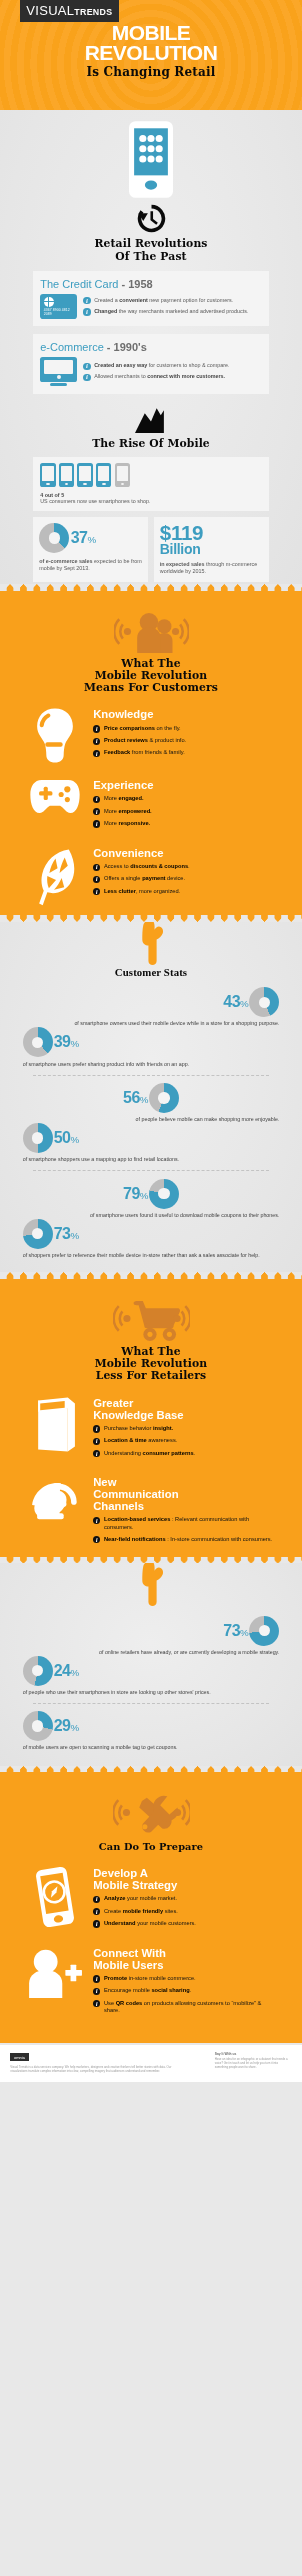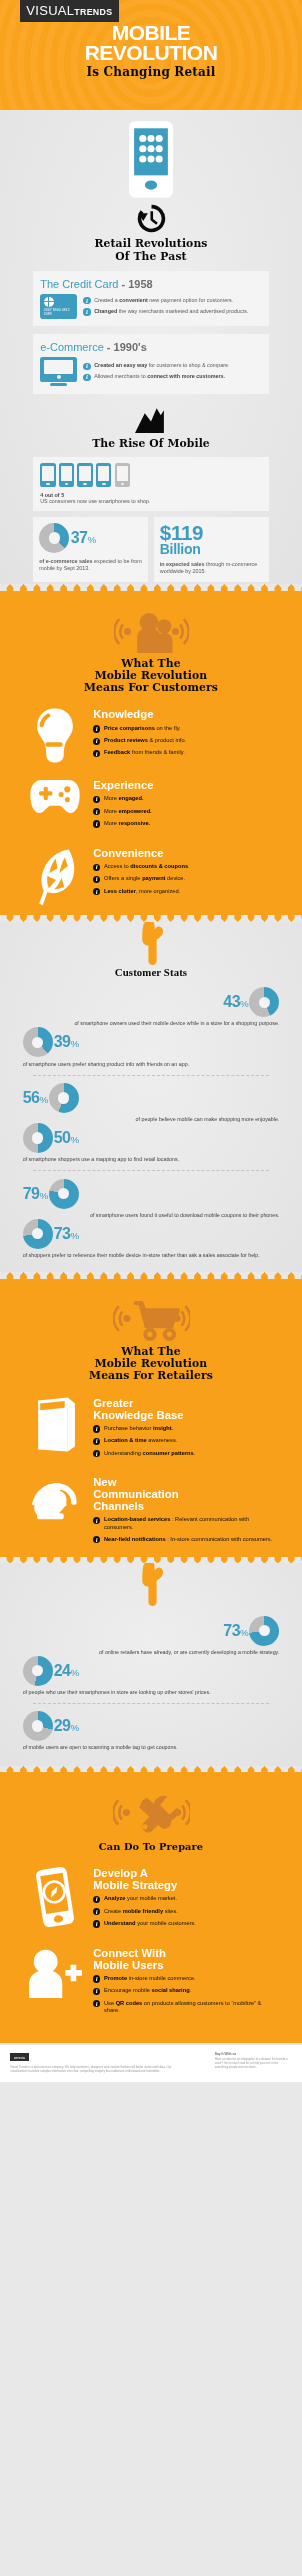--- a/index.html
+++ b/index.html
@@ -469,39 +469,39 @@
           <div class="donut" style="background: conic-gradient(#3d9dc0 0% 39%, #bcbcbc 39% 100%);"></div>
           <div class="pct"><span>39</span><span class="sym">%</span></div>
         </div>
         <div class="stat-desc ta-l">of smartphone users prefer sharing product info with friends on an app.</div>
       </div>
     </div>
     <div class="dash-div"></div>
 
     <div class="stats-grid" style="margin-top:0;">
       <div class="stat-cell">
-        <div class="donut-line" style="justify-content:flex-start;">
+        <div class="donut-line" style="justify-content:center;">
           <div class="pct"><span>56</span><span class="sym">%</span></div>
           <div class="donut" style="background: conic-gradient(#3d9dc0 0% 56%, #bcbcbc 56% 100%);"></div>
         </div>
         <div class="stat-desc ta-r">of people believe mobile can make shopping more enjoyable.</div>
       </div>
       <div class="stat-cell">
         <div class="donut-line">
           <div class="donut" style="background: conic-gradient(#3d9dc0 0% 50%, #bcbcbc 50% 100%);"></div>
           <div class="pct"><span>50</span><span class="sym">%</span></div>
         </div>
         <div class="stat-desc ta-l">of smartphone shoppers use a mapping app to find retail locations.</div>
       </div>
     </div>
     <div class="dash-div"></div>
 
     <div class="stats-grid" style="margin-top:0; padding-bottom:11.3px;">
       <div class="stat-cell">
-        <div class="donut-line" style="justify-content:flex-start;">
+        <div class="donut-line" style="justify-content:center;">
           <div class="pct"><span>79</span><span class="sym">%</span></div>
           <div class="donut" style="background: conic-gradient(#3d9dc0 0% 79%, #bcbcbc 79% 100%);"></div>
         </div>
         <div class="stat-desc ta-r">of smartphone users found it useful to download mobile coupons to their phones.</div>
       </div>
       <div class="stat-cell">
         <div class="donut-line">
           <div class="donut" style="background: conic-gradient(#3d9dc0 0% 73%, #bcbcbc 73% 100%);"></div>
           <div class="pct"><span>73</span><span class="sym">%</span></div>
         </div>
@@ -528,21 +528,21 @@
           <path d="M141 18a34 34 0 0 1 0 48" fill="none" stroke="#d4812a" stroke-width="5"></path>
           <circle cx="27" cy="42" r="7"></circle>
           <path d="M18 28a22 22 0 0 0 0 28" fill="none" stroke="#d4812a" stroke-width="5"></path>
           <path d="M11 18a34 34 0 0 0 0 48" fill="none" stroke="#d4812a" stroke-width="5"></path>
         </g>
       </svg>
     </div>
     <div class="sec-title">
       <div>What The</div>
       <div>Mobile Revolution</div>
-      <div>Means For Retailers</div>
+      <div>Less For Retailers</div>
     </div>
 
     <div class="feat">
       <div class="feat-art">
         <svg width="49" height="58" viewBox="0 0 96 112">
           <path d="M16 8 L74 2 L88 14 L88 98 L74 108 L74 24 L16 30 Z" fill="#ffffff"></path>
           <path d="M16 8 L16 104 L74 108 L74 24 Z" fill="#ffffff"></path>
           <path d="M20 14 L68 9 L68 22 L20 27 Z" fill="#f9a01b"></path>
         </svg>
       </div>

